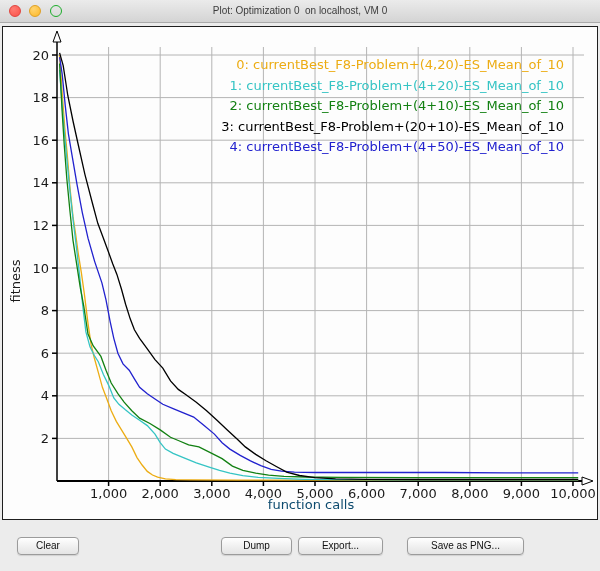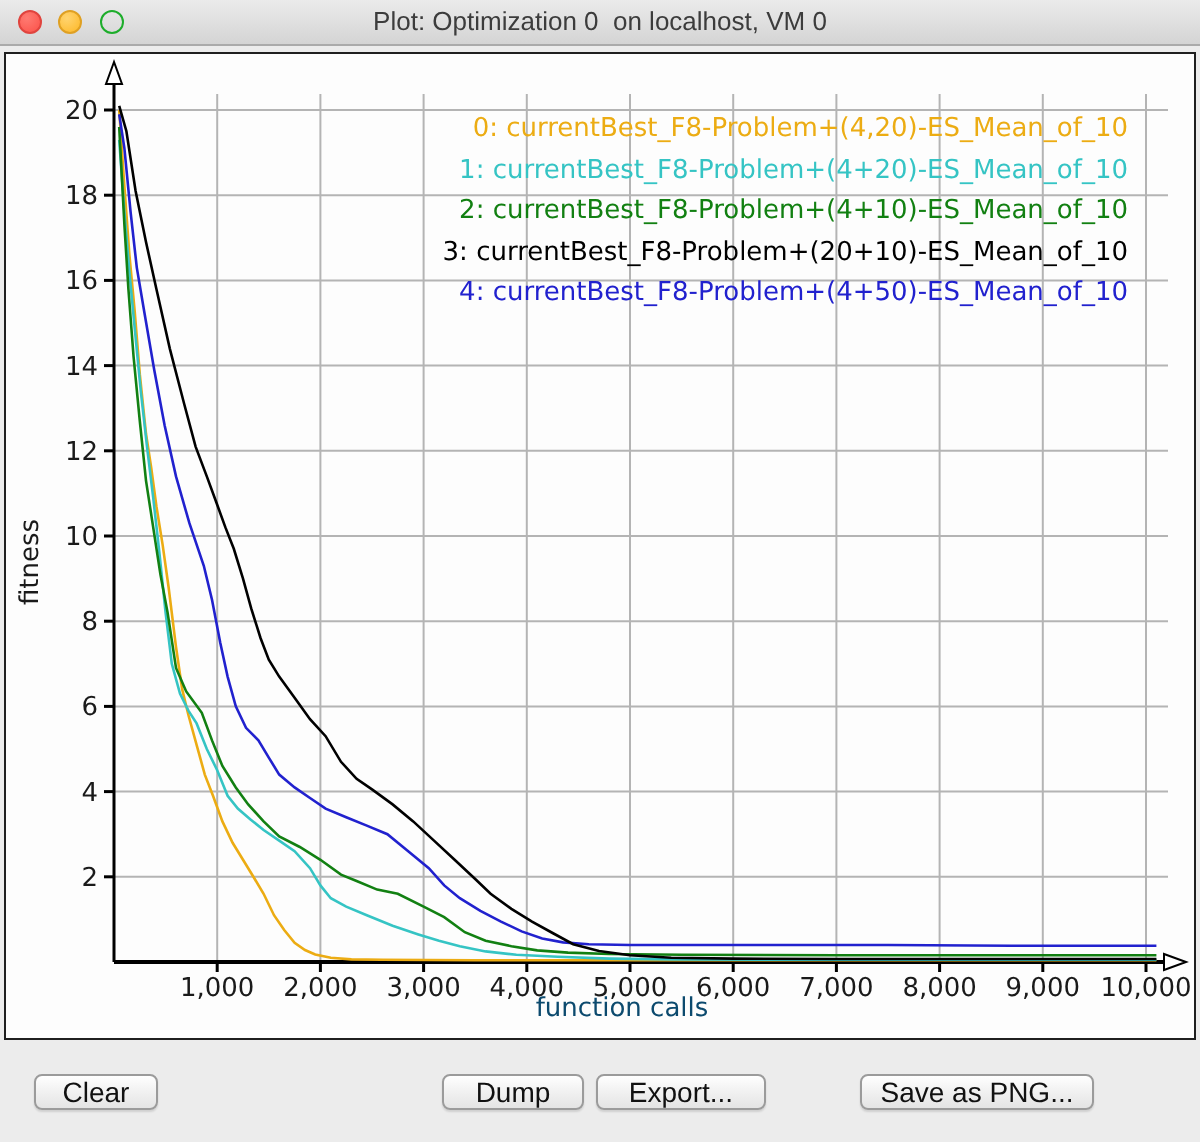--- a/index.html
+++ b/index.html
@@ -9,21 +9,21 @@
     -webkit-font-smoothing:antialiased;
   }
   
   .titlebar{
     position:absolute;left:0;top:0;width:600px;height:22px;
     background:linear-gradient(#ebebeb,#d4d4d4);
     border-bottom:1px solid #aaa;
   }
   .title-text{
     position:absolute;left:0;top:0;width:100%;height:22px;line-height:22px;
-    text-align:center;font-size:13px;color:#3c3c3c;white-space:pre;
+    text-align:center;font-size:10px;color:#3c3c3c;white-space:pre;
   }
   .traffic{position:absolute;top:5px;width:12px;height:12px;border-radius:50%;box-sizing:border-box;}
   .tl-red{left:9px;background:radial-gradient(circle at 35% 30%,#ff7b72,#fb5149);border:1px solid #e0443e;}
   .tl-yellow{left:29px;background:radial-gradient(circle at 35% 30%,#ffd470,#fdb827);border:1px solid #dfa023;}
   .tl-green{left:50px;background:radial-gradient(circle at 35% 30%,#7ee283,#2ac734;);border:1px solid #1dad2b;}
   
   .plot-panel{
     position:absolute;left:2px;top:26px;width:596px;height:494px;
     background:#fdfdfd;border:1px solid #1f1f1f;box-sizing:border-box;
   }
@@ -42,21 +42,21 @@
     transform:rotate(-90deg);
     font-family:"DejaVu Sans",sans-serif;font-size:13px;color:#1a1a1a;
   }
   
   .button-bar{position:absolute;left:0;top:520px;width:600px;height:51px;background:#ececec;}
   .aqua-btn{
     position:absolute;top:17px;height:18px;box-sizing:border-box;
     background:linear-gradient(#ffffff,#f2f2f2 45%,#e4e4e4);
     border:1px solid #9b9b9b;border-radius:4px;
     box-shadow:0 1px 1px rgba(0,0,0,0.12);
-    font-family:"Liberation Sans",sans-serif;font-size:14px;color:#111;
+    font-family:"Liberation Sans",sans-serif;font-size:10px;color:#111;
     text-align:center;line-height:16px;padding:0;cursor:default;
   }
 </style>
 </head>
 <body>
 
 <div class="titlebar">
   <span class="traffic tl-red"></span>
   <span class="traffic tl-yellow"></span>
   <span class="traffic tl-green"></span>
@@ -143,14 +143,14 @@
       <div style="color: rgb(33, 33, 206);">4: currentBest_F8-Problem+(4+50)-ES_Mean_of_10</div>
     </div>
   <div class="xlabel">function calls</div>
   <div class="ylabel">fitness</div>
 </div>
 
 <div class="button-bar">
   <button class="aqua-btn" style="left:17px;width:62px;">Clear</button>
   <button class="aqua-btn" style="left:221px;width:71px;">Dump</button>
   <button class="aqua-btn" style="left:298px;width:85px;">Export...</button>
-  <button class="aqua-btn" style="left:407px;width:117px;margin-left:23px;">Save as PNG...</button>
+  <button class="aqua-btn" style="left:407px;width:117px;">Save as PNG...</button>
 </div>
 
 </body></html>

